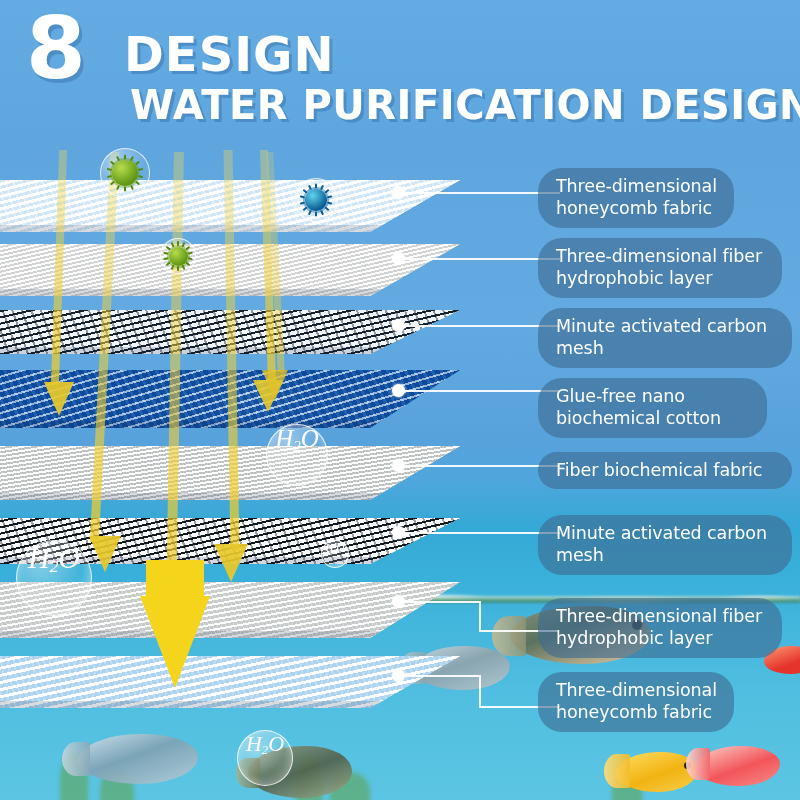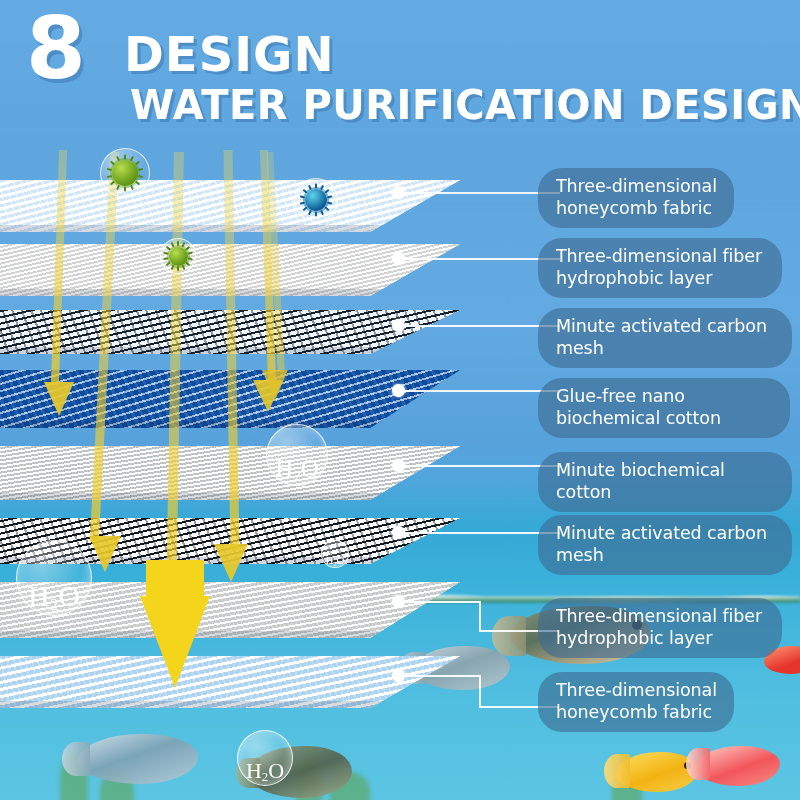--- a/index.html
+++ b/index.html
@@ -124,23 +124,24 @@
   }
   .arrowhead {
     position:absolute; width:0; height:0;
   }
 
   
   .bubble {
     position:absolute; border-radius:50%;
     border:1.5px solid rgba(255,255,255,.85);
     background:radial-gradient(circle at 32% 28%, rgba(255,255,255,.40), rgba(255,255,255,.06) 55%, rgba(255,255,255,.18) 80%);
-    display:flex; align-items:flex-end; justify-content:center;
+    display:flex; align-items:flex-start; justify-content:center;
     color:#fff; font-family:"Liberation Serif", serif; font-weight:400;
     box-shadow:0 0 8px rgba(255,255,255,.35) inset;
+    font-style:italic;
   }
   .bubble sub { font-size:.58em; vertical-align:-.25em; }
 
   
   .germ { position:absolute; border-radius:50%;
     border:1.3px solid rgba(255,255,255,.8);
     background:radial-gradient(circle at 30% 25%, rgba(255,255,255,.45), rgba(255,255,255,.05) 60%);
     display:flex; align-items:center; justify-content:center; }
   .germ .core { border-radius:50%; }
   .germ .core.green { background:radial-gradient(circle at 35% 30%, #b7dd4d, #5f9613 70%); box-shadow:0 0 0 2px rgba(110,160,30,.5); }
@@ -423,28 +424,28 @@
   <div class="callout">
     <div class="dot" style="left:392px;top:319px;"></div>
     <div class="lead" style="left:404px;top:325px;width:156px;"></div>
     <div class="pill" style="left:538px;top:308px;width:254px;">Minute activated carbon
 mesh</div>
   </div>
 
   <div class="callout">
     <div class="dot" style="left:392px;top:384px;"></div>
     <div class="lead" style="left:404px;top:390px;width:156px;"></div>
-    <div class="pill" style="left:538px;top:378px;width:252px;">Glue-free nano
+    <div class="pill" style="left:538px;top:378px;width:229px;">Glue-free nano
 biochemical cotton</div>
   </div>
 
   <div class="callout">
     <div class="dot" style="left:392px;top:459px;"></div>
     <div class="lead" style="left:404px;top:465px;width:156px;"></div>
-    <div class="pill" style="left:538px;top:452px;width:254px;">Minute biochemical cotton</div>
+    <div class="pill" style="left:538px;top:452px;width:254px;">Fiber biochemical fabric</div>
   </div>
 
   <div class="callout">
     <div class="dot" style="left:392px;top:526px;"></div>
     <div class="lead" style="left:404px;top:532px;width:156px;"></div>
     <div class="pill" style="left:538px;top:515px;width:254px;">Minute activated carbon
 mesh</div>
   </div>
 
   <div class="callout">

